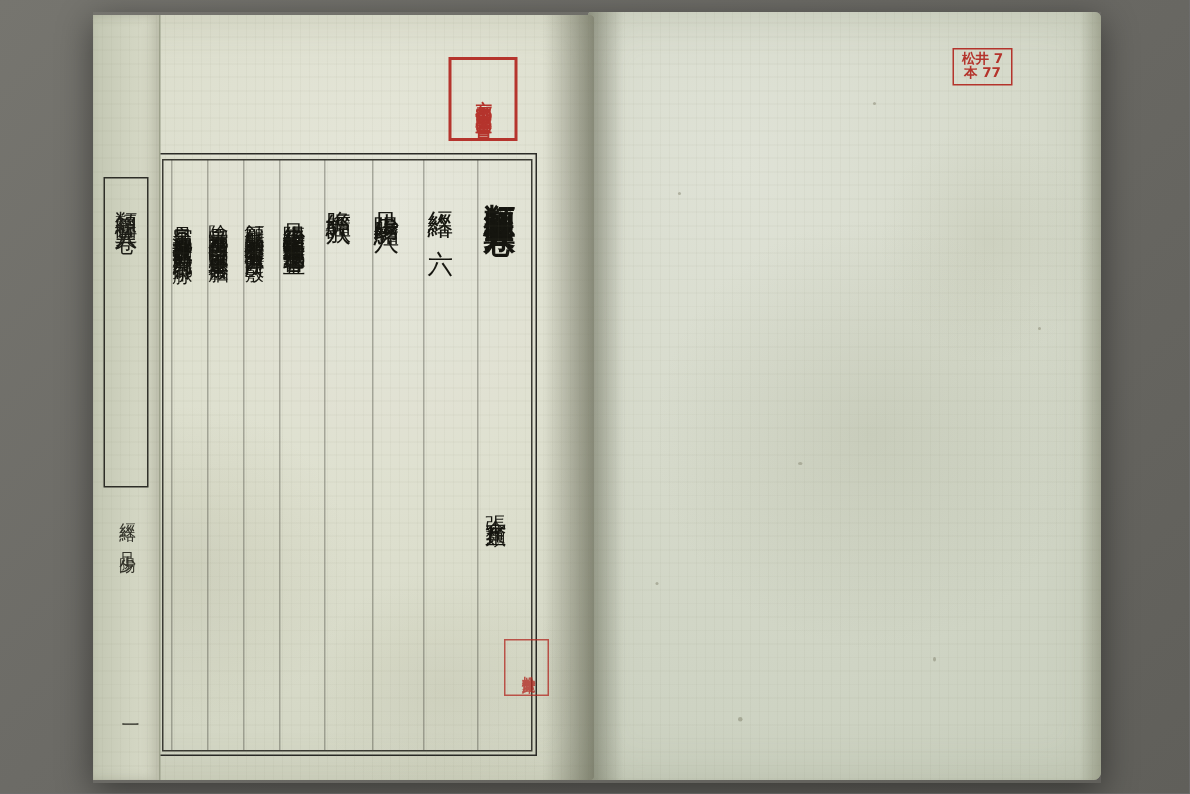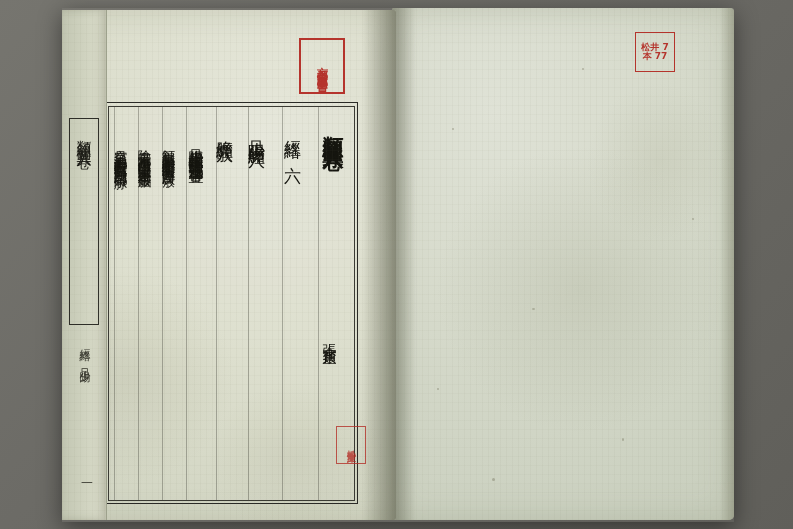--- a/index.html
+++ b/index.html
@@ -245,21 +245,21 @@
     width: 30px;
     height: 38px;
     border-width: 1.5px;
     opacity: 0.75;
   }
   .seal-bottom-left .seal-chars { font-size: 9px; letter-spacing: 1px; }
   .seal-right-top {
     left: 635px;
     top: 32px;
     width: 40px;
-    height: 40px;
+    height: 25px;
     border-width: 1.5px;
   }
   .seal-right-top .seal-chars {
     writing-mode: horizontal-tb;
     font-size: 9px;
     letter-spacing: 0;
     text-align: center;
   }
 
   

